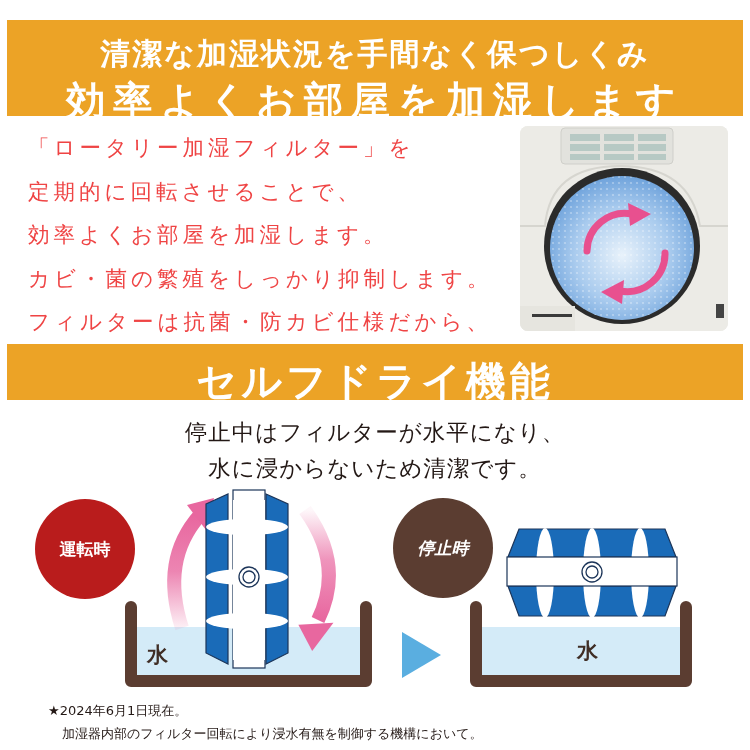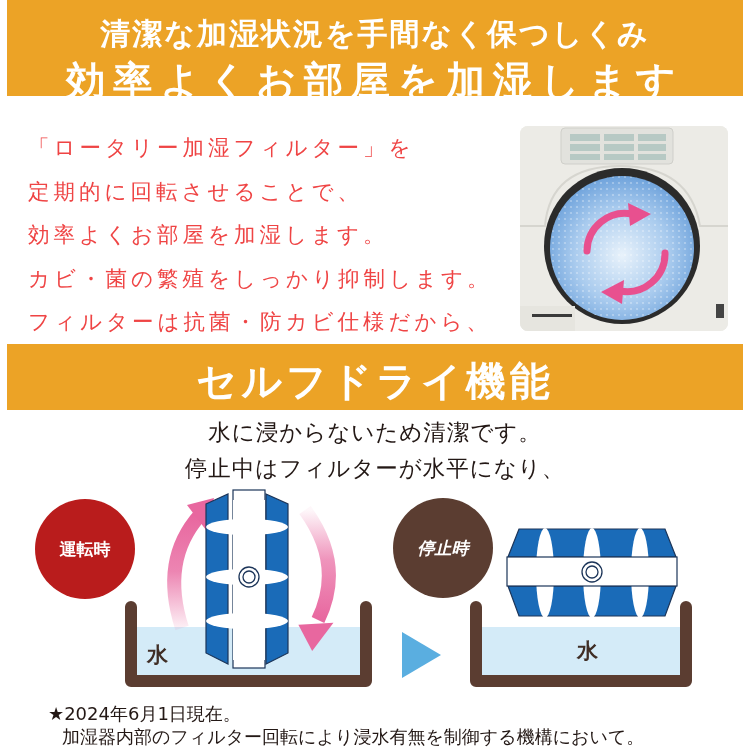--- a/index.html
+++ b/index.html
@@ -1,30 +1,30 @@
 <!DOCTYPE html>
 <html><head>
 <meta charset="utf-8">
 <style>
   html, body { margin: 0; padding: 0; background: #ffffff; }
   body { width: 750px; height: 750px; position: relative; overflow: hidden; font-family: "DejaVu Sans", sans-serif; color: #231815; }
   .banner { position: absolute; left: 7px; width: 736px; background: #eca326; color: #ffffff; text-align: center; font-weight: bold; }
-  #banner-top { top: 0; height: 96px; }
+  #banner-top { top: 20px; height: 96px; }
   #banner-top .line1 { position: absolute; left: 0; right: 0; top: 14px; font-size: 30px; letter-spacing: 2px; }
   #banner-top .line2 { position: absolute; left: 0; right: 0; top: 54px; font-size: 39px; letter-spacing: 8px; }
-  #banner-mid { top: 344px; height: 66px; }
+  #banner-mid { top: 344px; height: 56px; }
   #banner-mid .line { position: absolute; left: 0; right: 0; top: 10px; font-size: 40px; letter-spacing: 4px; }
   .body-text { position: absolute; left: 28px; top: 126px; font-size: 21.5px; line-height: 43.5px; letter-spacing: 4px; color: #ef4444; }
   .body-text div { white-space: nowrap; }
   .photo { position: absolute; left: 520px; top: 126px; width: 208px; height: 205px; border-radius: 8px; overflow: hidden; background: #ecebe6; }
   .sub-text { position: absolute; left: 0; right: 0; top: 414px; text-align: center; font-size: 22.5px; line-height: 36px; letter-spacing: 1px; }
   .badge { position: absolute; width: 100px; height: 100px; border-radius: 50%; color: #fff; font-weight: bold; font-size: 17px; display: flex; align-items: center; justify-content: center; }
   #badge-run { left: 35px; top: 499px; background: #b91c1c; }
   #badge-stop { left: 393px; top: 498px; background: #5b3d31; font-style: italic; }
-  .note { position: absolute; left: 48px; font-size: 18px; color: #231815; white-space: nowrap; }
+  .note { position: absolute; left: 48px; font-size: 13px; color: #231815; white-space: nowrap; }
   svg { position: absolute; }
 </style>
 </head>
 <body>
 
 <div id="banner-top" class="banner">
   <div class="line1">清潔な加湿状況を手間なく保つしくみ</div>
   <div class="line2">効率よくお部屋を加湿します</div>
 </div>
 
@@ -73,22 +73,22 @@
     <rect x="12" y="188" width="40" height="3" fill="#3a3a3a"></rect>
     <rect x="196" y="178" width="8" height="14" fill="#444"></rect>
   </svg>
 </div>
 
 <div id="banner-mid" class="banner">
   <div class="line">セルフドライ機能</div>
 </div>
 
 <div class="sub-text">
+  <div>停止中はフィルターが水平になり、</div>
   <div>水に浸からないため清潔です。</div>
-  <div>停止中はフィルターが水平になり、</div>
 </div>
 
 <div id="badge-run" class="badge">運転時</div>
 
 <svg width="750" height="750" viewBox="0 0 750 750" style="left:0;top:0;pointer-events:none">
   <defs>
     <linearGradient id="arrowL" x1="0" y1="1" x2="0" y2="0">
       <stop offset="0%" stop-color="#e8679f" stop-opacity="0.1"></stop>
       <stop offset="50%" stop-color="#e8679f" stop-opacity="0.8"></stop>
       <stop offset="100%" stop-color="#e8679f" stop-opacity="1"></stop>

